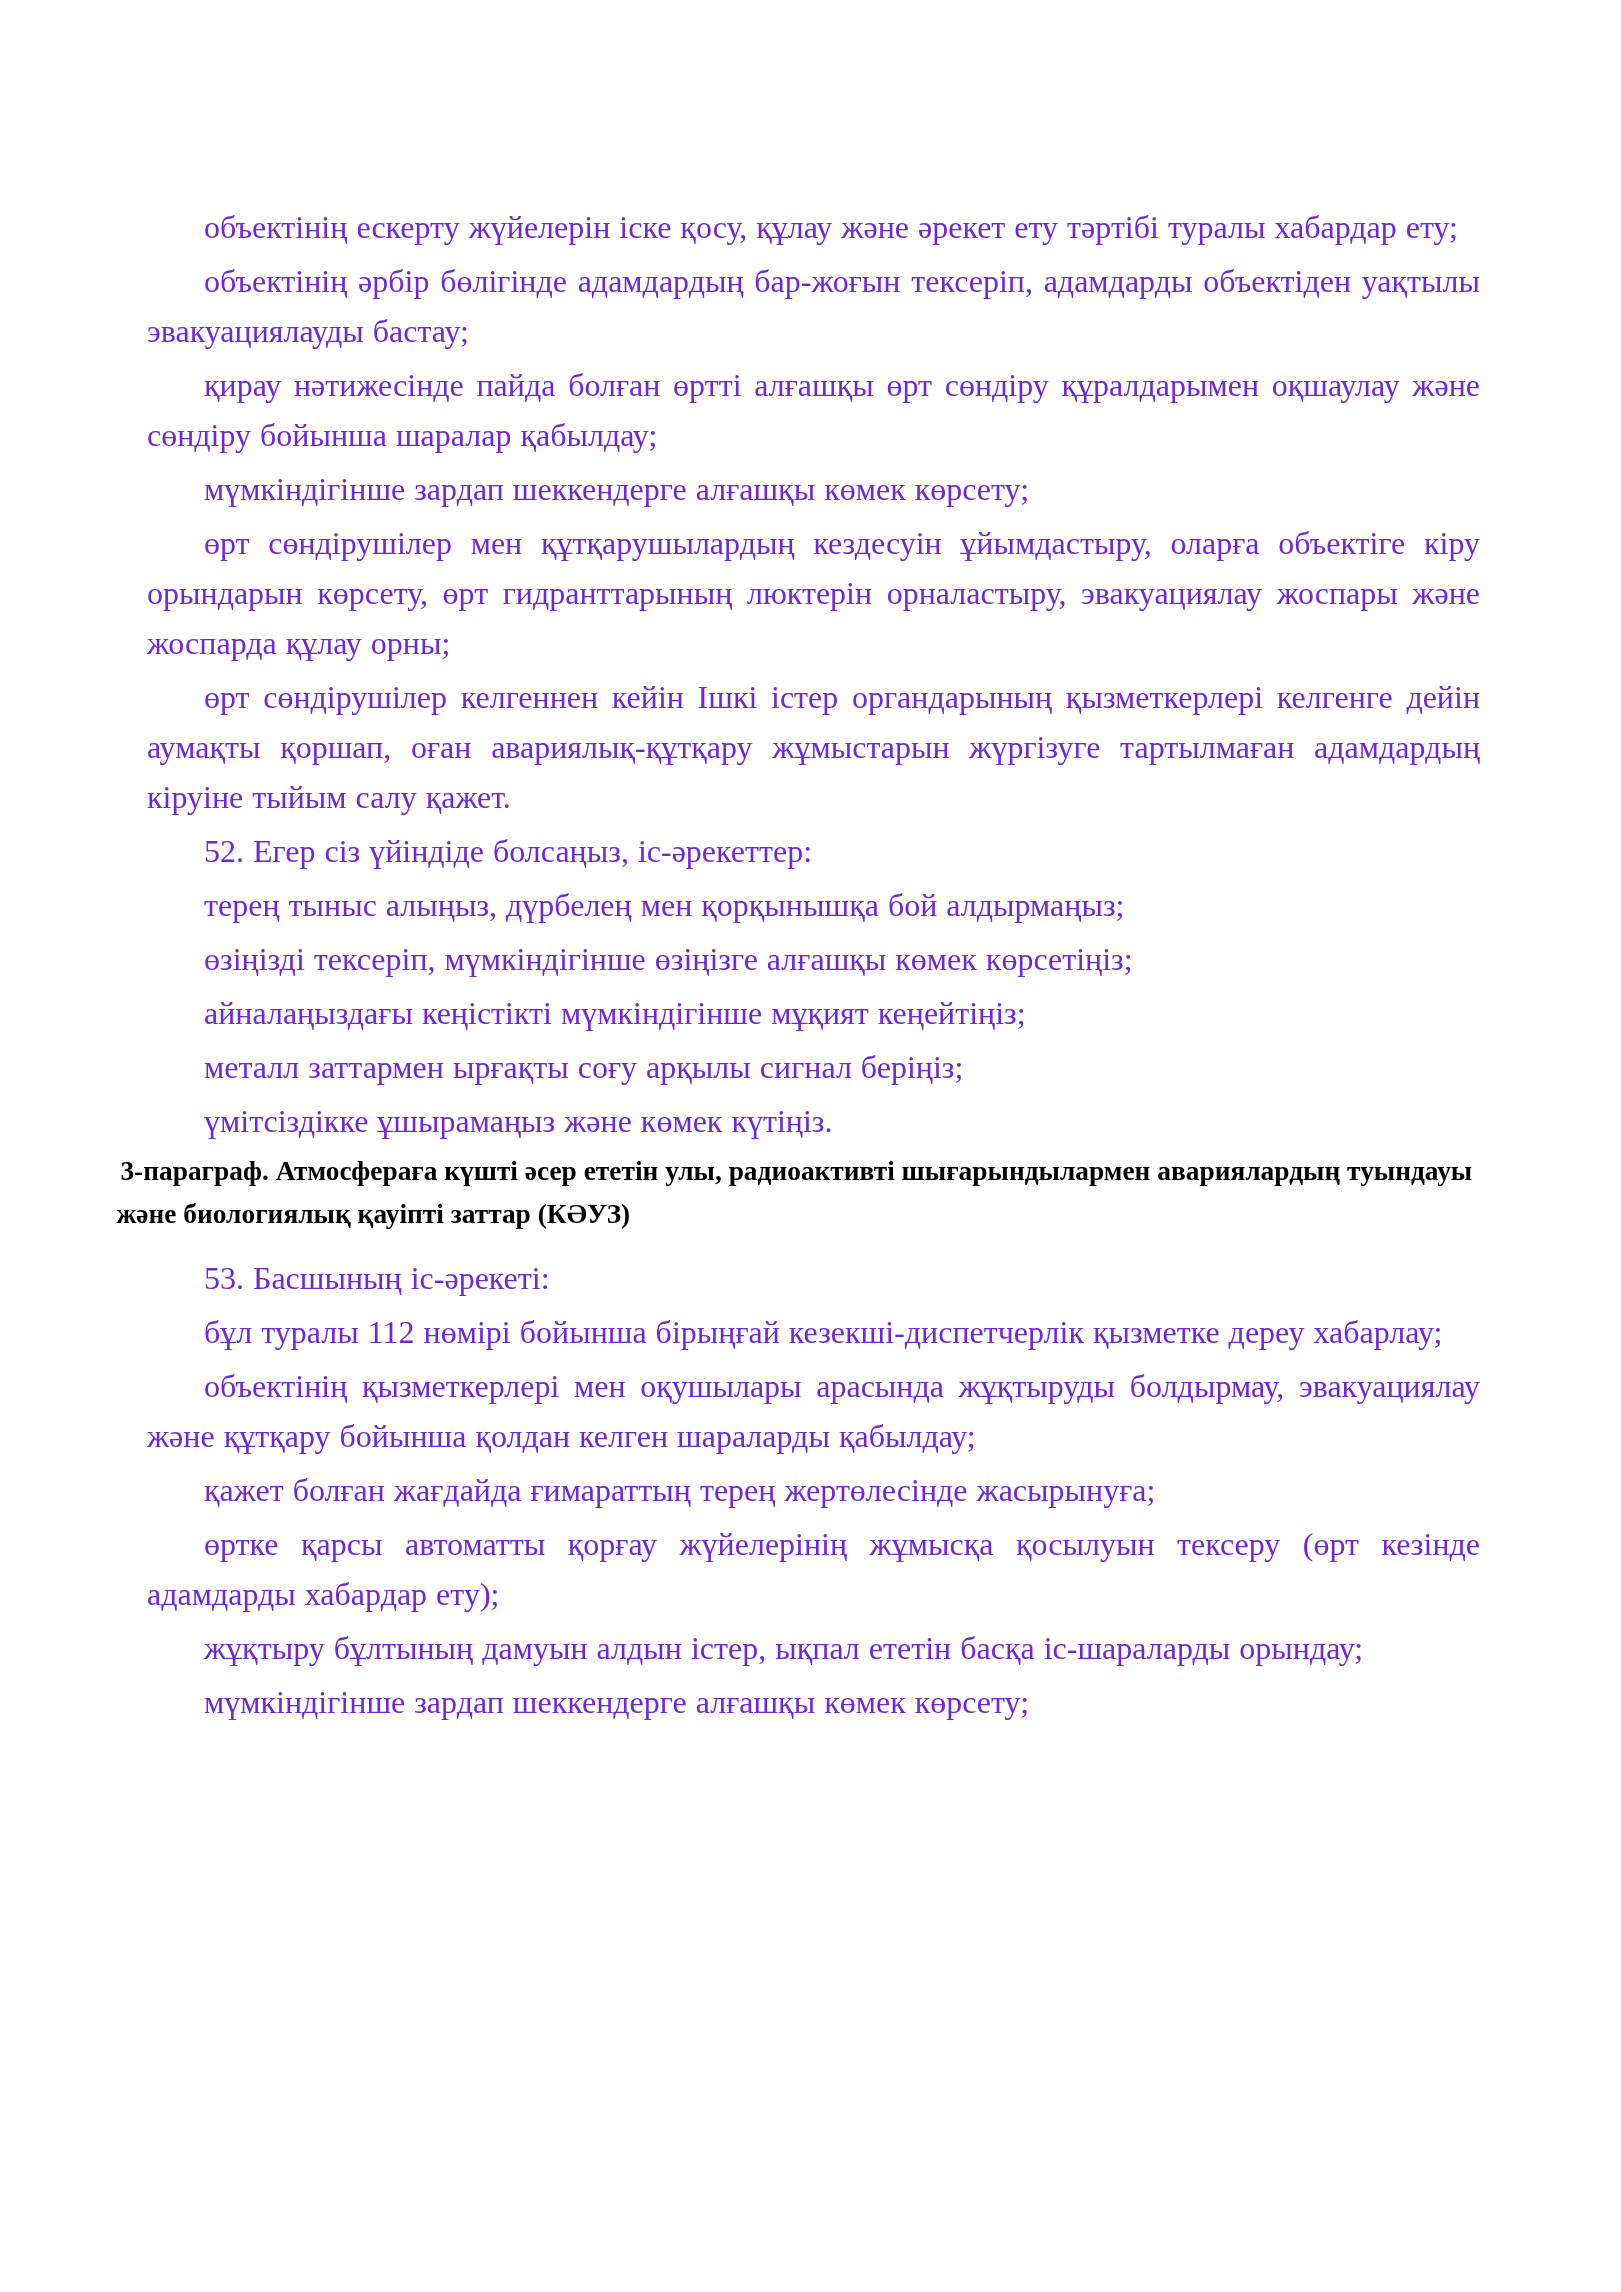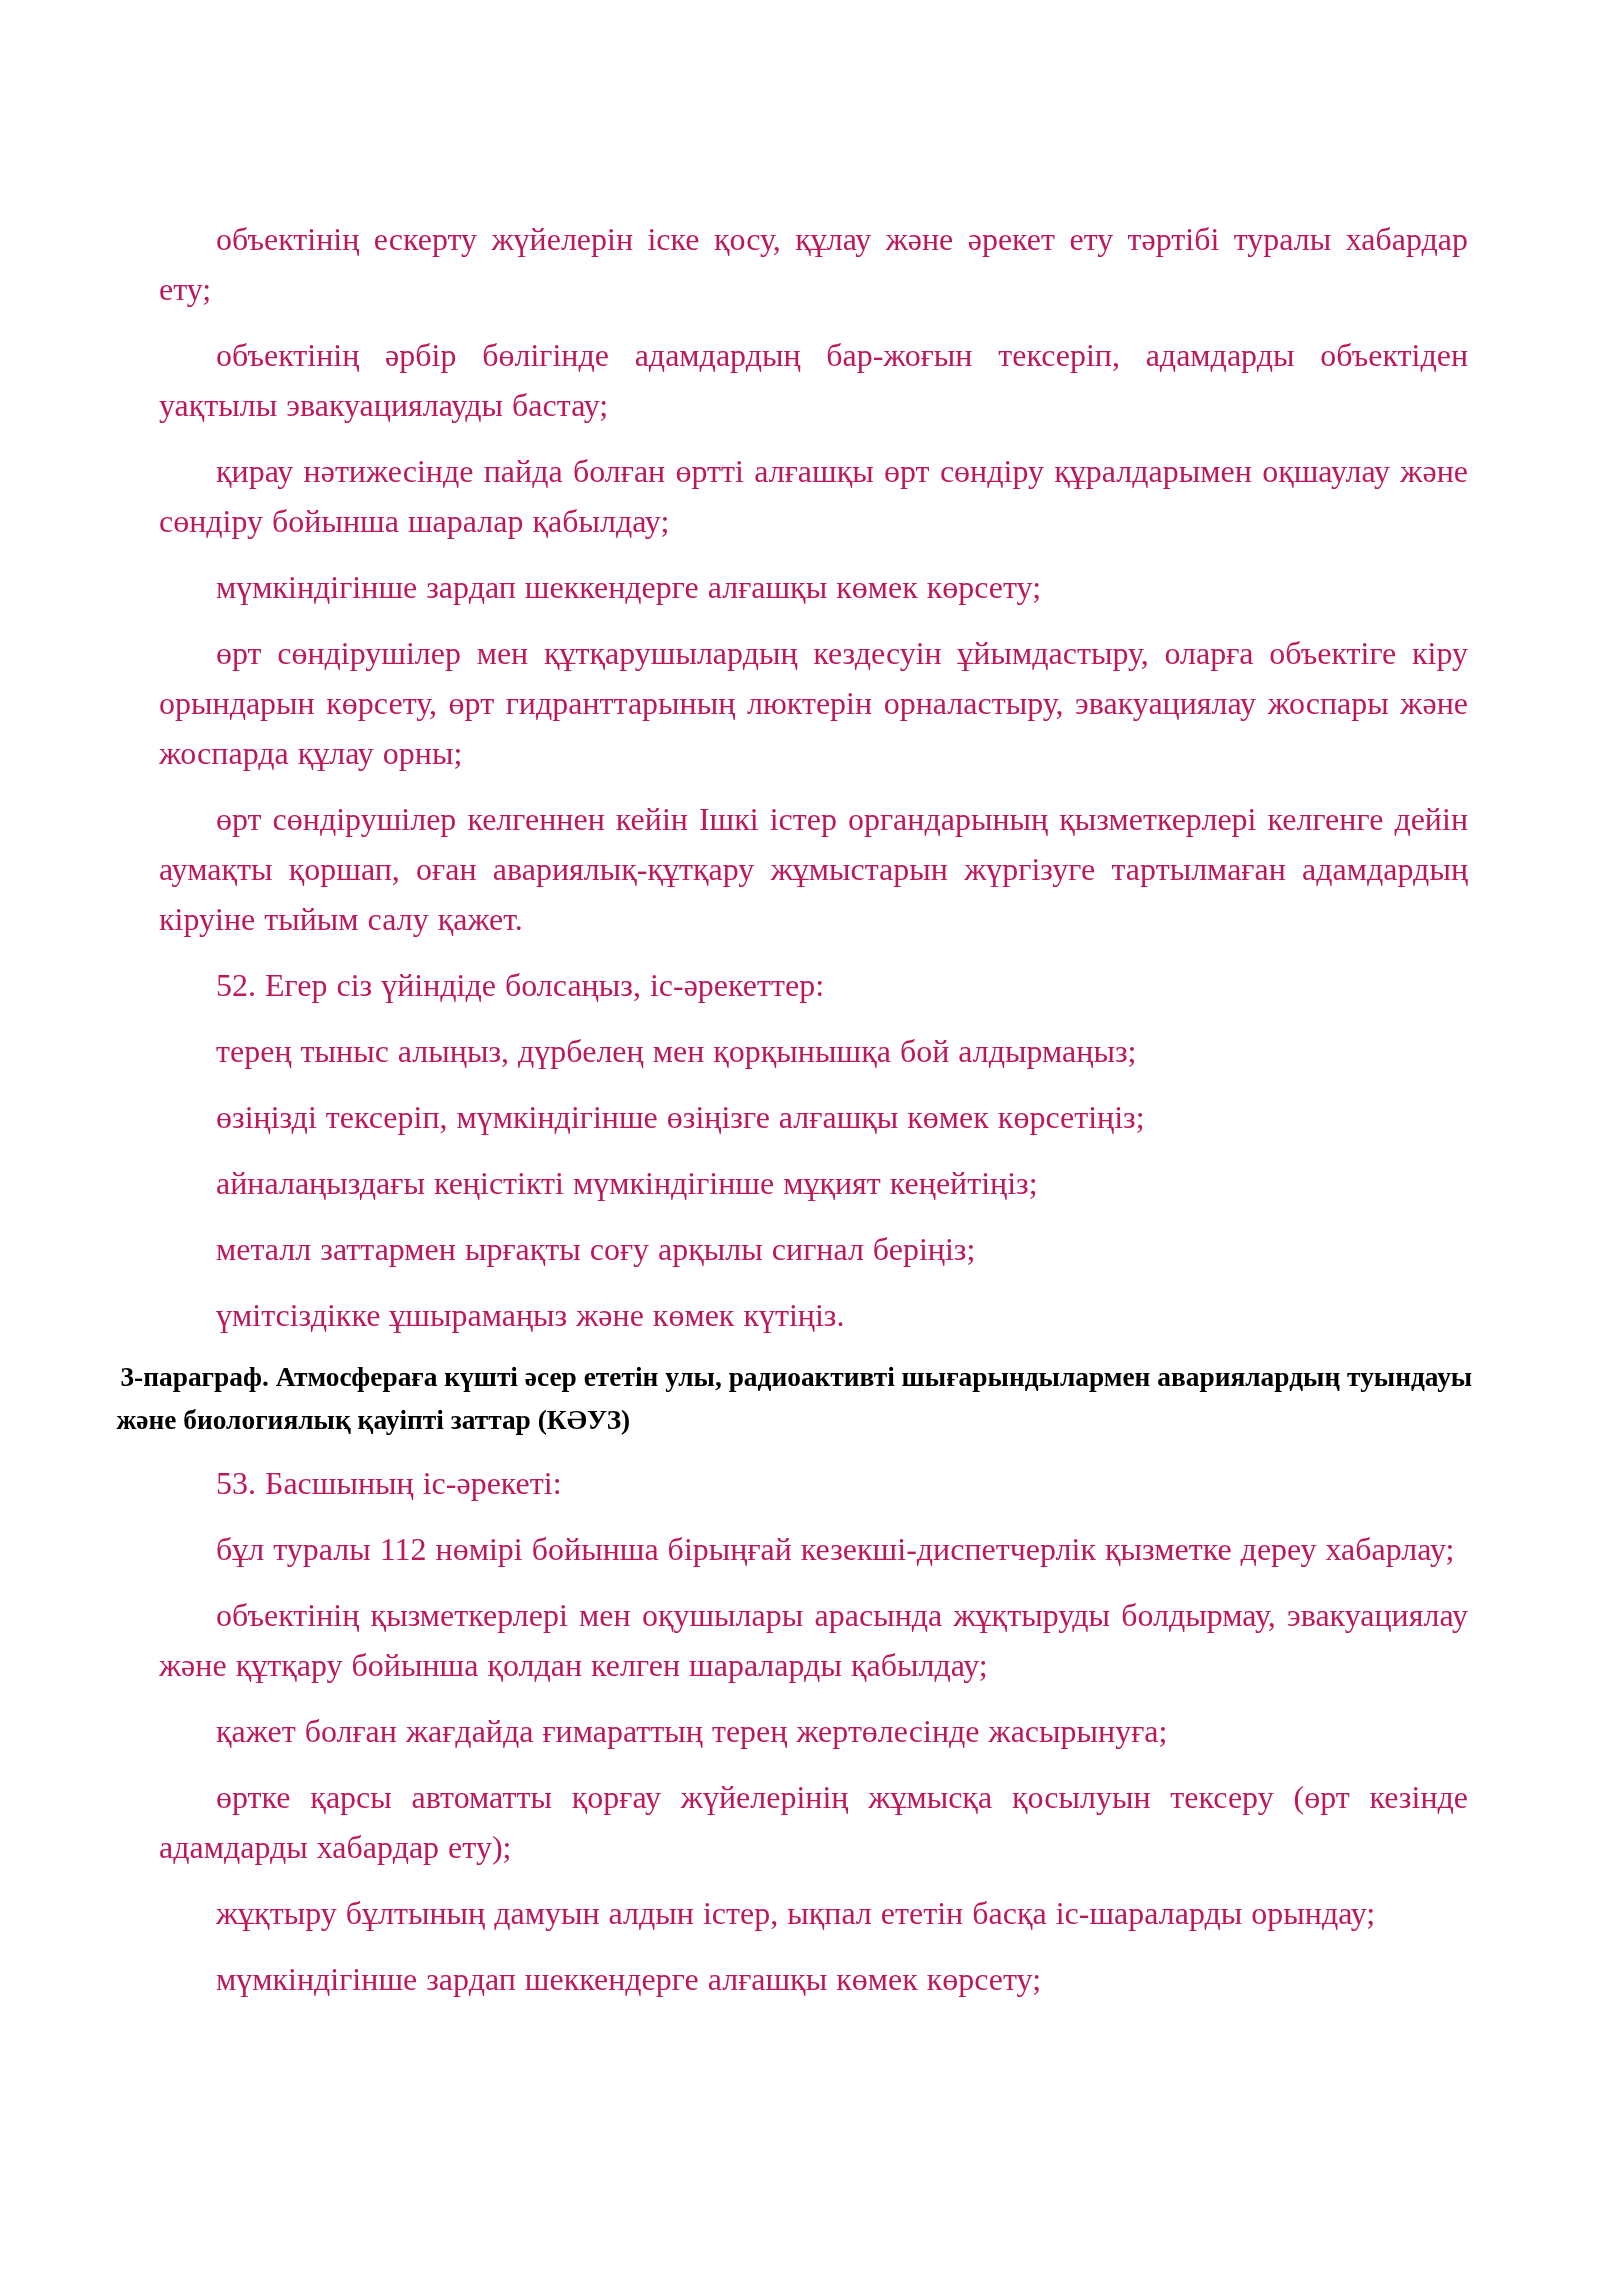--- a/index.html
+++ b/index.html
@@ -17,31 +17,31 @@
     position: absolute;
     left: 143px;
     top: 0;
     width: 1341px;
     height: 2293px;
     padding-top: 198px;
     box-sizing: content-box;
     color: #000000;
   }
   p.body-para {
-    margin: 16px;
+    margin: 4px;
     font-family: "Liberation Serif", "DejaVu Serif", serif;
     font-size: 32px;
     line-height: 50px;
     text-align: justify;
     text-indent: 57px;
-    color: #be185d;
+    color: #6d28d9;
     word-spacing: 1px;
   }
   p.section-heading {
-    margin: 0 0 8px -26.5px;
+    margin: 0 0 17px -26.5px;
     font-family: "Liberation Serif", "DejaVu Serif", serif;
     font-size: 27.4px;
     font-weight: bold;
     line-height: 43px;
     text-align: left;
     text-indent: 3.9px;
     color: #000000;
   }
 </style>
 </head>

